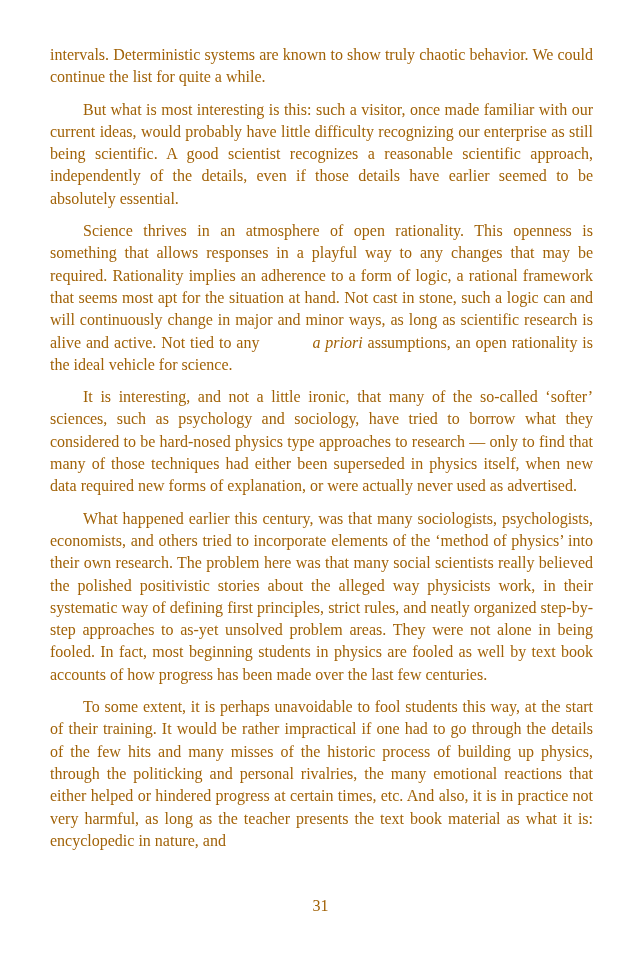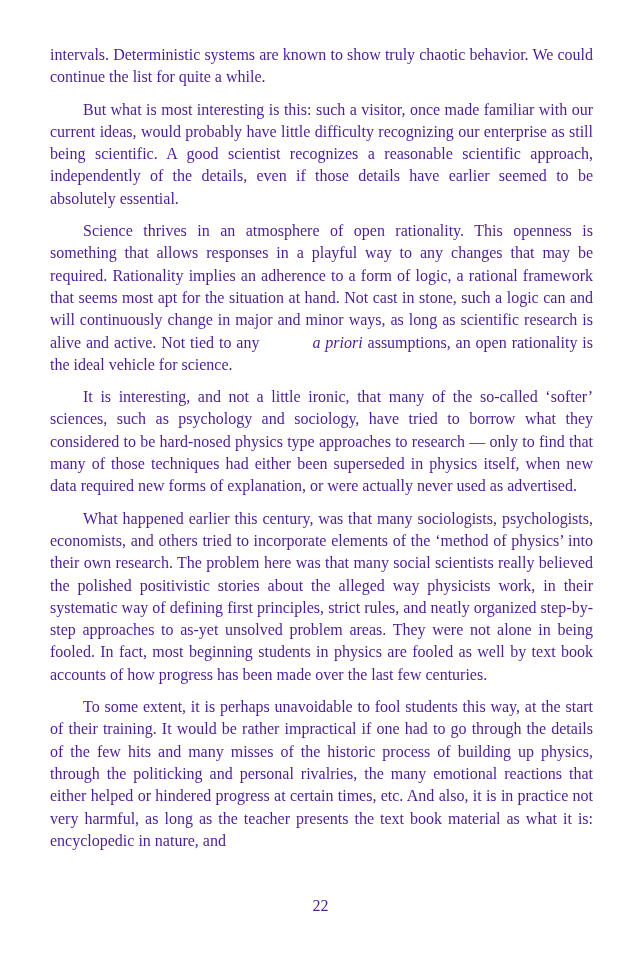--- a/index.html
+++ b/index.html
@@ -5,21 +5,21 @@
   html, body {
     margin: 0;
     padding: 0;
     background: #ffffff;
   }
   .page {
     position: relative;
     width: 641px;
     height: 965px;
     background: #ffffff;
-    color: #4c1d95;
+    color: #a16207;
     font-family: "Liberation Serif", "DejaVu Serif", serif;
     overflow: hidden;
   }
   .text-column {
     position: absolute;
     left: 50px;
     top: 44px;
     width: 543px;
     font-size: 16px;
     line-height: 22.3px;
@@ -49,14 +49,14 @@
 
 <div class="page">
   <div class="text-column">
       <p><span>intervals. Deterministic systems are known to show truly chaotic behavior. We could continue the list for quite a while.</span></p>
       <p class="indent"><span>But what is most interesting is this: such a visitor, once made familiar with our current ideas, would probably have little difficulty recognizing our enterprise as still being scientific. A good scientist recognizes a reasonable scientific approach, independently of the details, even if those details have earlier seemed to be absolutely essential.</span></p>
       <p class="indent"><span>Science thrives in an atmosphere of open rationality. This openness is something that allows responses in a playful way to any changes that may be required. Rationality implies an adherence to a form of logic, a rational framework that seems most apt for the situation at hand. Not cast in stone, such a logic can and will continuously change in major and minor ways, as long as scientific research is alive and active. Not tied to any </span><span class="italic">a priori</span><span> assumptions, an open rationality is the ideal vehicle for science.</span></p>
       <p class="indent"><span>It is interesting, and not a little ironic, that many of the so-called ‘softer’ sciences, such as psychology and sociology, have tried to borrow what they considered to be hard-nosed physics type approaches to research — only to find that many of those techniques had either been superseded in physics itself, when new data required new forms of explanation, or were actually never used as advertised.</span></p>
       <p class="indent"><span>What happened earlier this century, was that many sociologists, psychologists, economists, and others tried to incorporate elements of the ‘method of physics’ into their own research. The problem here was that many social scientists really believed the polished positivistic stories about the alleged way physicists work, in their systematic way of defining first principles, strict rules, and neatly organized step-by-step approaches to as-yet unsolved problem areas. They were not alone in being fooled. In fact, most beginning students in physics are fooled as well by text book accounts of how progress has been made over the last few centuries.</span></p>
       <p class="indent"><span>To some extent, it is perhaps unavoidable to fool students this way, at the start of their training. It would be rather impractical if one had to go through the details of the few hits and many misses of the historic process of building up physics, through the politicking and personal rivalries, the many emotional reactions that either helped or hindered progress at certain times, etc. And also, it is in practice not very harmful, as long as the teacher presents the text book material as what it is: encyclopedic in nature, and</span></p>
     </div>
-  <div class="page-number">22</div>
+  <div class="page-number">31</div>
 </div>
 
 </body></html>

